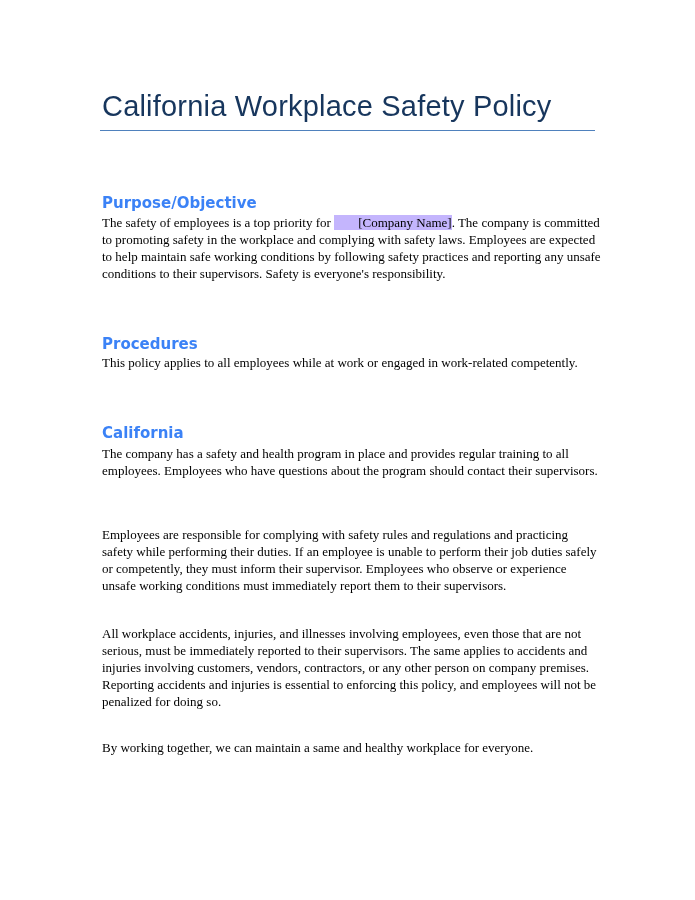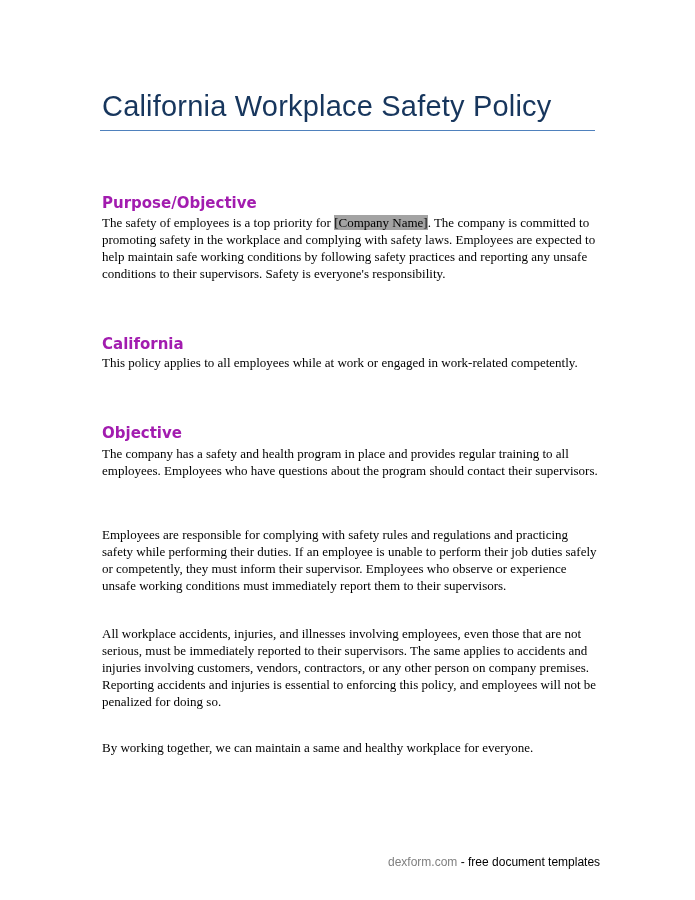--- a/index.html
+++ b/index.html
@@ -10,48 +10,47 @@
     font-family: "Liberation Sans", "DejaVu Sans", sans-serif;
     font-size: 29px; color: #17365d; letter-spacing: 0.2px; margin: 0; font-weight: normal;
   }
   .title-rule {
     position: absolute; left: 100px; top: 122px; width: 495px; height: 0;
     border-top: 1.5px solid #4f81bd;
   }
   .heading {
     position: absolute; left: 102px; margin: 0;
     font-family: "DejaVu Sans", "Liberation Sans", sans-serif;
-    font-size: 15px; font-weight: bold; color: #a21caf;
+    font-size: 15px; font-weight: bold; color: #3b82f6;
   }
   .para {
     position: absolute; left: 102px; width: 500px; margin: 0;
     font-family: "Liberation Serif", "DejaVu Serif", serif;
     font-size: 13px; line-height: 17px; color: #000000;
   }
-  .hl { background: #a3a3a3; }
+  .hl { background: #c4b5fd; padding-left: 24px; }
   .footer {
     position: absolute; left: 388px; top: 847px;
     font-family: "Liberation Sans", "DejaVu Sans", sans-serif;
     font-size: 12px; color: #000;
   }
   .footer .brand { color: #808080; }
 </style>
 </head>
 <body>
 
 <div class="page">
   <h1 class="title">California Workplace Safety Policy</h1>
   <div class="title-rule"></div>
 
   <h2 class="heading" style="top:186px;">Purpose/Objective</h2>
   <p class="para" style="top:206px;"><span>The safety of employees is a top priority for </span><span class="hl">[Company Name]</span><span>. The company is committed to promoting safety in the workplace and complying with safety laws. Employees are expected to help maintain safe working conditions by following safety practices and reporting any unsafe conditions to their supervisors. Safety is everyone's responsibility.</span></p>
 
-  <h2 class="heading" style="top:327px;">California</h2>
+  <h2 class="heading" style="top:327px;">Procedures</h2>
   <p class="para" style="top:346px;">This policy applies to all employees while at work or engaged in work-related competently.</p>
 
-  <h2 class="heading" style="top:416px;">Objective</h2>
+  <h2 class="heading" style="top:416px;">California</h2>
   <p class="para" style="top:518px;">Employees are responsible for complying with safety rules and regulations and practicing safety while performing their duties. If an employee is unable to perform their job duties safely or competently, they must inform their supervisor. Employees who observe or experience unsafe working conditions must immediately report them to their supervisors.</p>
   <p class="para" style="top:437px;">The company has a safety and health program in place and provides regular training to all employees. Employees who have questions about the program should contact their supervisors.</p>
   <p class="para" style="top:617px;">All workplace accidents, injuries, and illnesses involving employees, even those that are not serious, must be immediately reported to their supervisors. The same applies to accidents and injuries involving customers, vendors, contractors, or any other person on company premises. Reporting accidents and injuries is essential to enforcing this policy, and employees will not be penalized for doing so.</p>
   <p class="para" style="top:731px;">By working together, we can maintain a same and healthy workplace for everyone.</p>
 
-  <div class="footer"><span class="brand">dexform.com</span><span> - free document templates</span></div>
 </div>
 
 </body></html>

